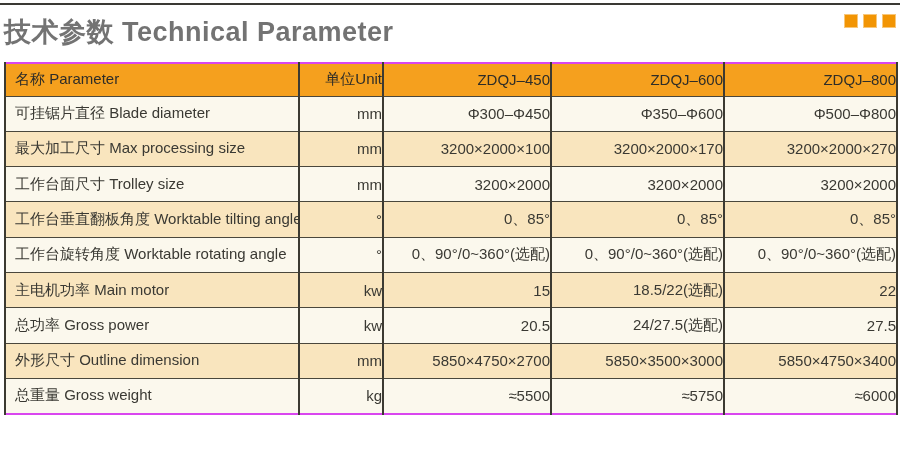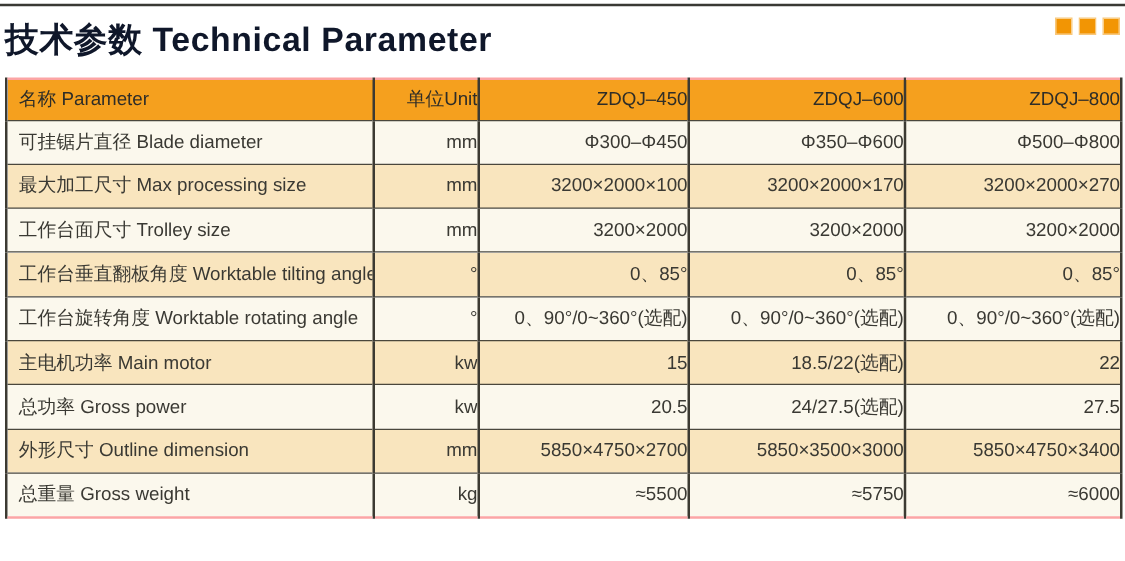--- a/index.html
+++ b/index.html
@@ -7,36 +7,36 @@
   body { font-family: "Liberation Sans", "DejaVu Sans", sans-serif; position: relative; }
 
   .top-rule {
     position: absolute; left: 0; top: 3px; width: 900px; height: 2px;
     background: #3a3934;
   }
 
   .page-title {
     position: absolute; left: 4px; top: 16px;
     font-size: 27px; line-height: 32px;
-    color: #0f172a; letter-spacing: 0.5px; white-space: nowrap;
+    color: #737373; letter-spacing: 0.5px; white-space: nowrap;
   }
 
   .decor-squares {
     position: absolute; top: 15px; right: 5px;
     display: flex; gap: 7px;
   }
   .decor-squares .sq {
     width: 12px; height: 12px; background: #F29504;
     outline: 1px solid #f8c77a;
   }
 
   table.params {
     position: absolute; top: 62px; left: 4px;
     width: 892px; table-layout: fixed; border-collapse: collapse;
-    border: 2px solid #fca5a5;
+    border: 2px solid #d946ef;
     font-size: 15px; color: #3a3933;
   }
   .params th, .params td {
     border-left: 2px solid #3c3a32;
     border-right: 2px solid #3c3a32;
     border-top: 1px solid #4a473c;
     border-bottom: 1px solid #4a473c;
     text-align: right; vertical-align: middle;
     white-space: nowrap; overflow: hidden;
   }

